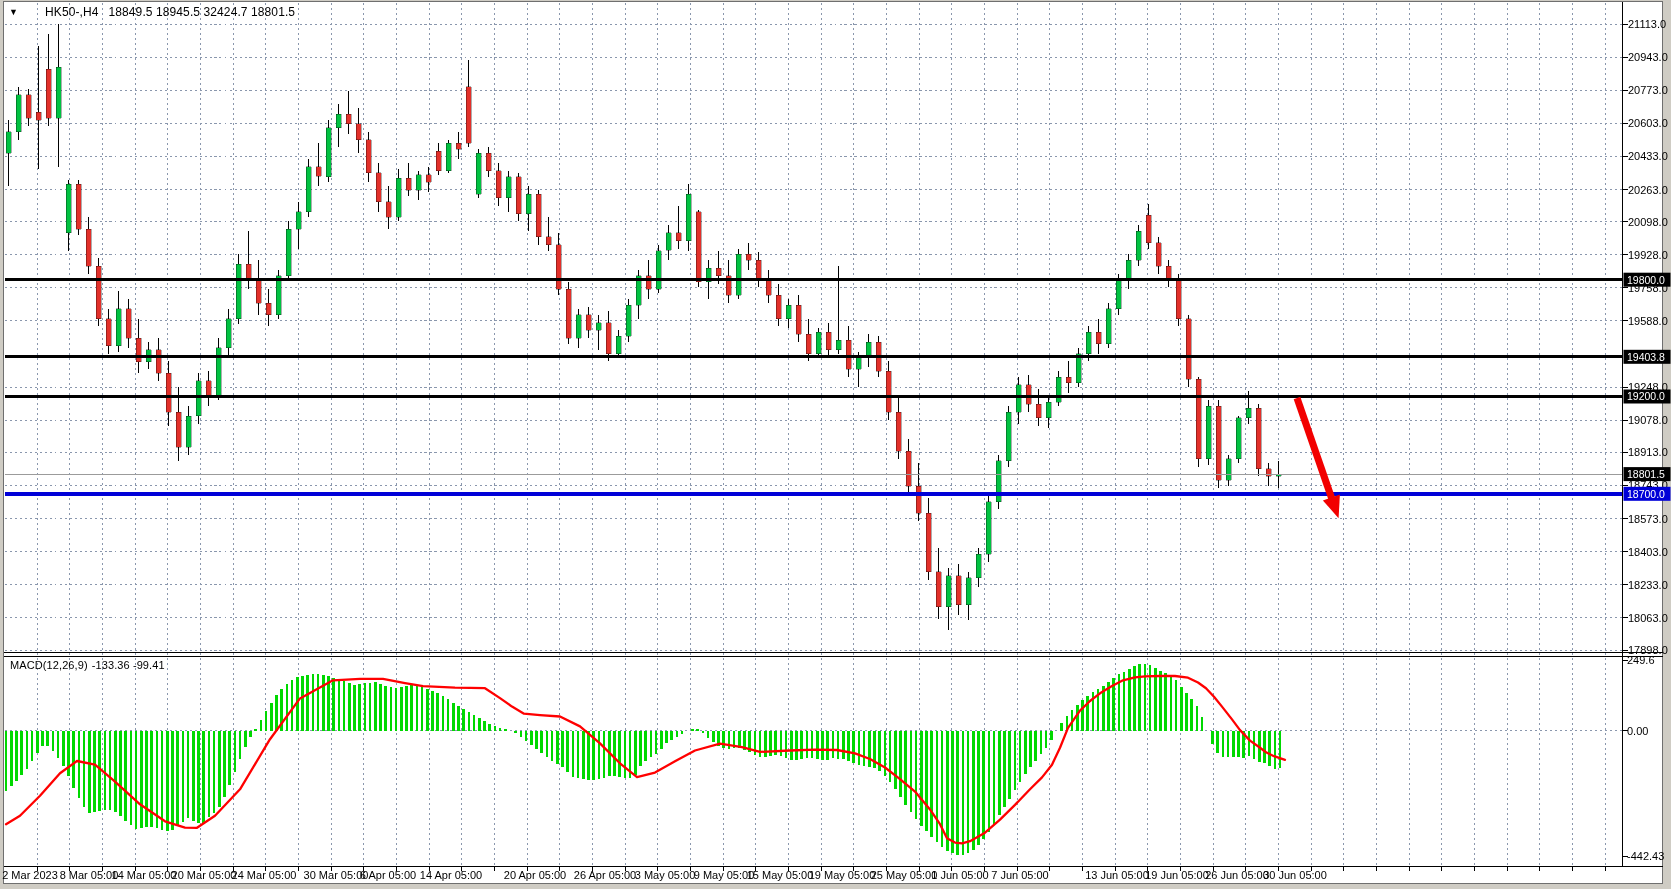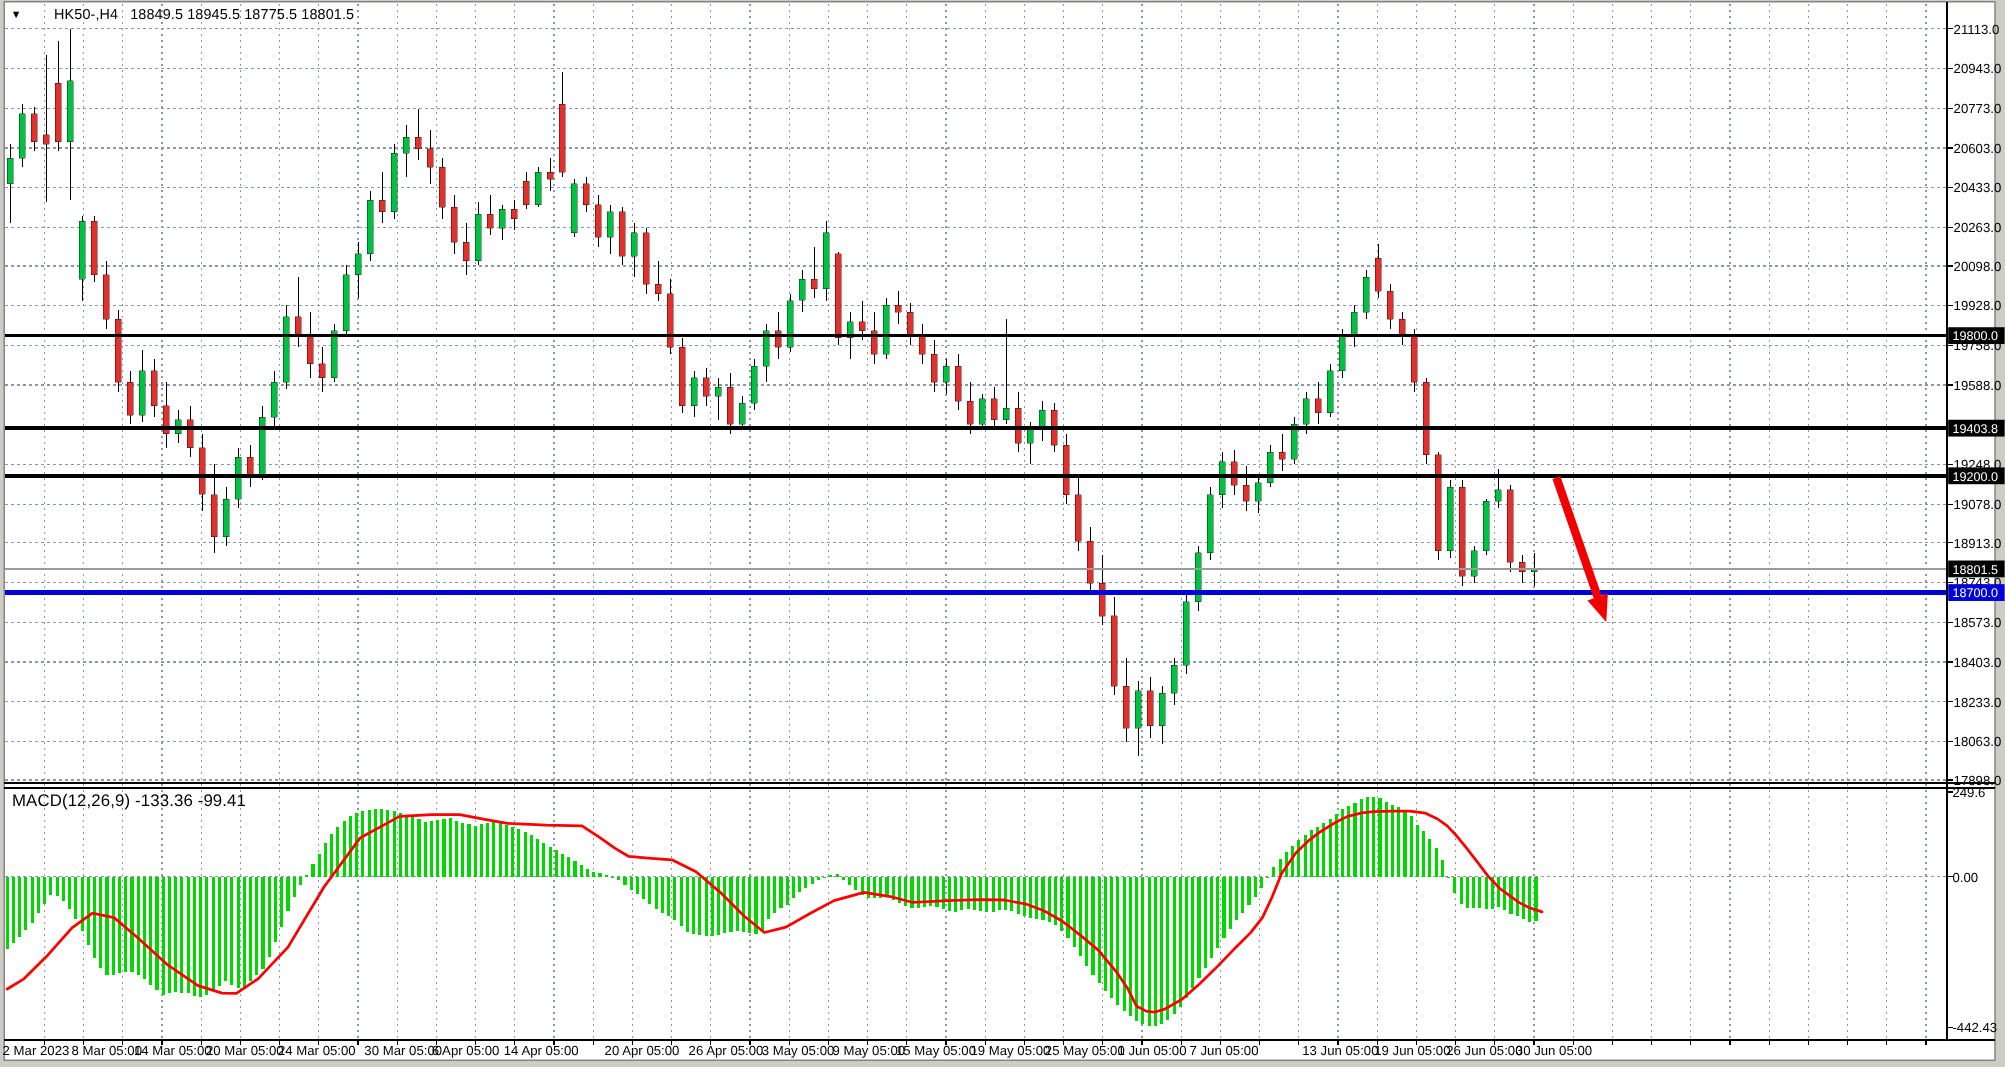--- a/index.html
+++ b/index.html
@@ -1,21 +1,21 @@
 <!DOCTYPE html>
 <html><head>
 <meta charset="utf-8">
 <style>
   html,body{margin:0;padding:0;background:#d4d0c8;font-family:"Liberation Sans",sans-serif;}
   .window{position:relative;width:1671px;height:889px;overflow:hidden;background:#cfccc4;}
   #chart-svg{position:absolute;left:0;top:0;}
   .titlebar{position:absolute;left:9px;top:5px;font-size:12px;color:#000;font-family:"Liberation Sans",sans-serif;white-space:nowrap;}
   .titlebar .tri{font-size:9px;margin-right:7px;vertical-align:1px;cursor:pointer;}
   .titlebar .sym{margin-right:10px;margin-left:20px;}
-  .macdlabel{position:absolute;left:10px;top:659px;font-size:14px;color:#000;white-space:nowrap;}
+  .macdlabel{position:absolute;left:10px;top:659px;font-size:11px;color:#000;white-space:nowrap;}
   .macdlabel .vals{margin-left:4px;}
   span{letter-spacing:0.1px;}
 </style>
 </head>
 <body>
 
 <div class="window">
   <svg id="chart-svg" width="1671" height="889">
       <rect x="0" y="0" width="1671" height="889" fill="#cfccc4"></rect>
       <rect x="3.5" y="1.5" width="1659" height="882" fill="#ffffff" stroke="#6f6f6f" stroke-width="1"></rect>
@@ -87,18 +87,18 @@
       <text x="842" y="879" font-family="&quot;Liberation Sans&quot;, sans-serif" font-size="11" fill="#000" text-anchor="middle">19 May 05:00</text>
       <text x="904" y="879" font-family="&quot;Liberation Sans&quot;, sans-serif" font-size="11" fill="#000" text-anchor="middle">25 May 05:00</text>
       <text x="960" y="879" font-family="&quot;Liberation Sans&quot;, sans-serif" font-size="11" fill="#000" text-anchor="middle">1 Jun 05:00</text>
       <text x="1020" y="879" font-family="&quot;Liberation Sans&quot;, sans-serif" font-size="11" fill="#000" text-anchor="middle">7 Jun 05:00</text>
       <text x="1117" y="879" font-family="&quot;Liberation Sans&quot;, sans-serif" font-size="11" fill="#000" text-anchor="middle">13 Jun 05:00</text>
       <text x="1177" y="879" font-family="&quot;Liberation Sans&quot;, sans-serif" font-size="11" fill="#000" text-anchor="middle">19 Jun 05:00</text>
       <text x="1237" y="879" font-family="&quot;Liberation Sans&quot;, sans-serif" font-size="11" fill="#000" text-anchor="middle">26 Jun 05:00</text>
       <text x="1295" y="879" font-family="&quot;Liberation Sans&quot;, sans-serif" font-size="11" fill="#000" text-anchor="middle">30 Jun 05:00</text>
     </svg>
   <div class="titlebar">
-    <span class="tri">▼</span><span class="sym">HK50-,H4</span><span class="vals">18849.5 18945.5 18775.5 18801.5</span>
+    <span class="tri">▼</span><span class="sym">HK50-,H4</span><span class="vals">18849.5 18945.5 32424.7 18801.5</span>
   </div>
   <div class="macdlabel">
     <span>MACD(12,26,9)</span><span class="vals">-133.36 -99.41</span>
   </div>
 </div>
 
 </body></html>

